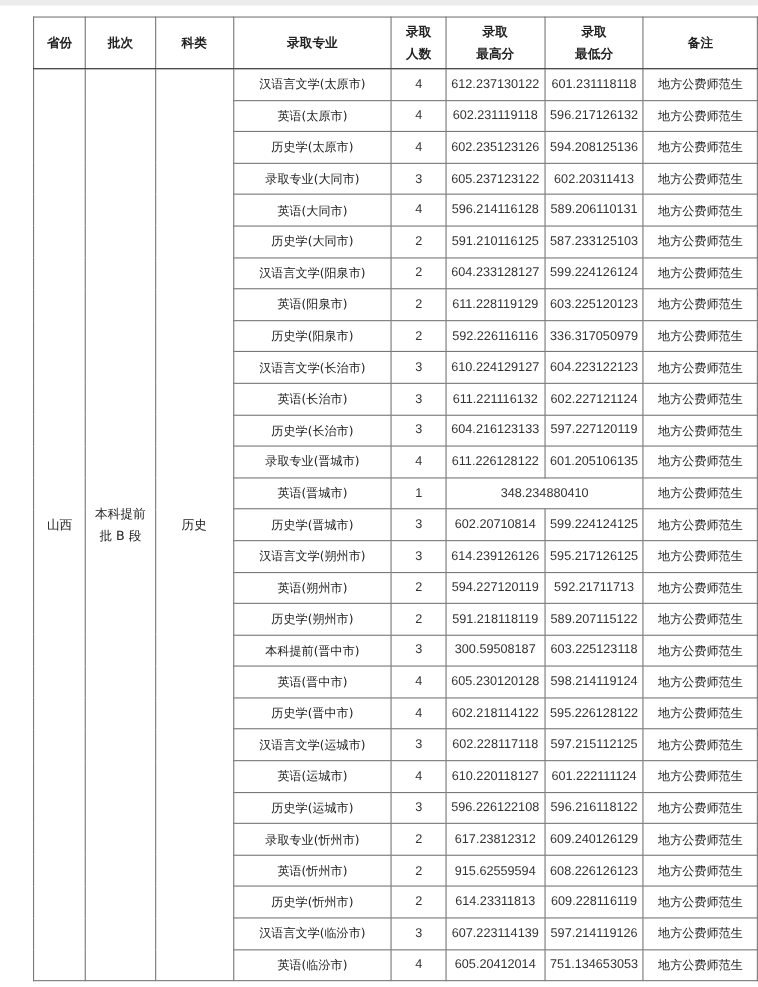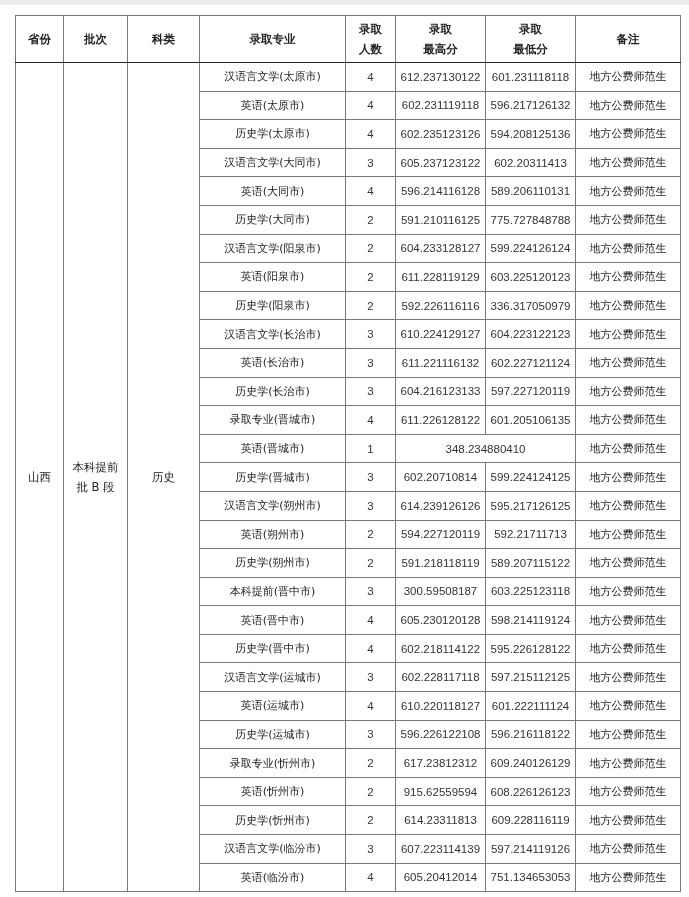--- a/index.html
+++ b/index.html
@@ -1,19 +1,19 @@
 <!DOCTYPE html>
 <html><head>
 <meta charset="utf-8">
 <style>
   html, body { margin:0; padding:0; }
   body { width:689px; height:897px; background:#ffffff; position:relative; overflow:hidden;
          font-family:"DejaVu Sans", "Liberation Sans", sans-serif; color:#222; }
   .topstrip { position:absolute; left:0; top:0; width:689px; height:5px; background:#ececec; }
-  table { position:absolute; left:15px; top:15px; border-collapse:collapse; table-layout:fixed; }
+  table { position:absolute; left:30px; top:15px; border-collapse:collapse; table-layout:fixed; }
   th, td { border:1px solid #777; text-align:center; vertical-align:middle; padding:0; }
   th { height:46px; font-size:11.5px; font-weight:bold; line-height:20px; }
   td { height:27.6px; font-size:11px; }
   thead tr th { border-bottom:1.5px solid #222; }
   td.num { font-family:"Liberation Sans", sans-serif; font-size:11.5px; color:#333; }
   td.merged { font-size:11.5px; line-height:20px; }
   table { border-bottom:1.5px solid #444; }
 </style>
 </head>
 <body>
@@ -62,38 +62,38 @@
         <td>地方公费师范生</td>
       </tr>
       <tr>
         <td>历史学(太原市)</td>
         <td class="num">4</td>
         <td class="num">602.235123126</td>
         <td class="num">594.208125136</td>
         <td>地方公费师范生</td>
       </tr>
       <tr>
-        <td>汉语言文学(大同市)</td>
+        <td>录取专业(大同市)</td>
         <td class="num">3</td>
         <td class="num">605.237123122</td>
         <td class="num">602.20311413</td>
         <td>地方公费师范生</td>
       </tr>
       <tr>
         <td>英语(大同市)</td>
         <td class="num">4</td>
         <td class="num">596.214116128</td>
         <td class="num">589.206110131</td>
         <td>地方公费师范生</td>
       </tr>
       <tr>
         <td>历史学(大同市)</td>
         <td class="num">2</td>
         <td class="num">591.210116125</td>
-        <td class="num">775.727848788</td>
+        <td class="num">587.233125103</td>
         <td>地方公费师范生</td>
       </tr>
       <tr>
         <td>汉语言文学(阳泉市)</td>
         <td class="num">2</td>
         <td class="num">604.233128127</td>
         <td class="num">599.224126124</td>
         <td>地方公费师范生</td>
       </tr>
       <tr>

